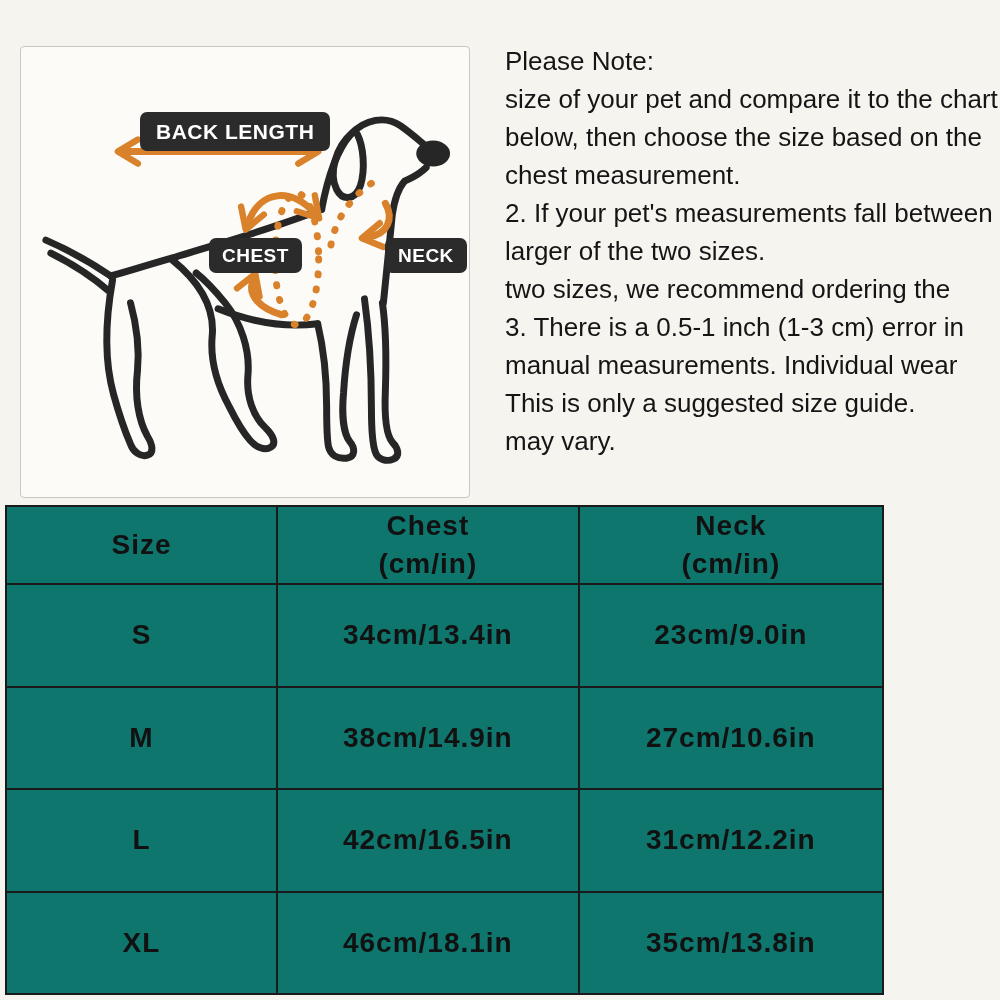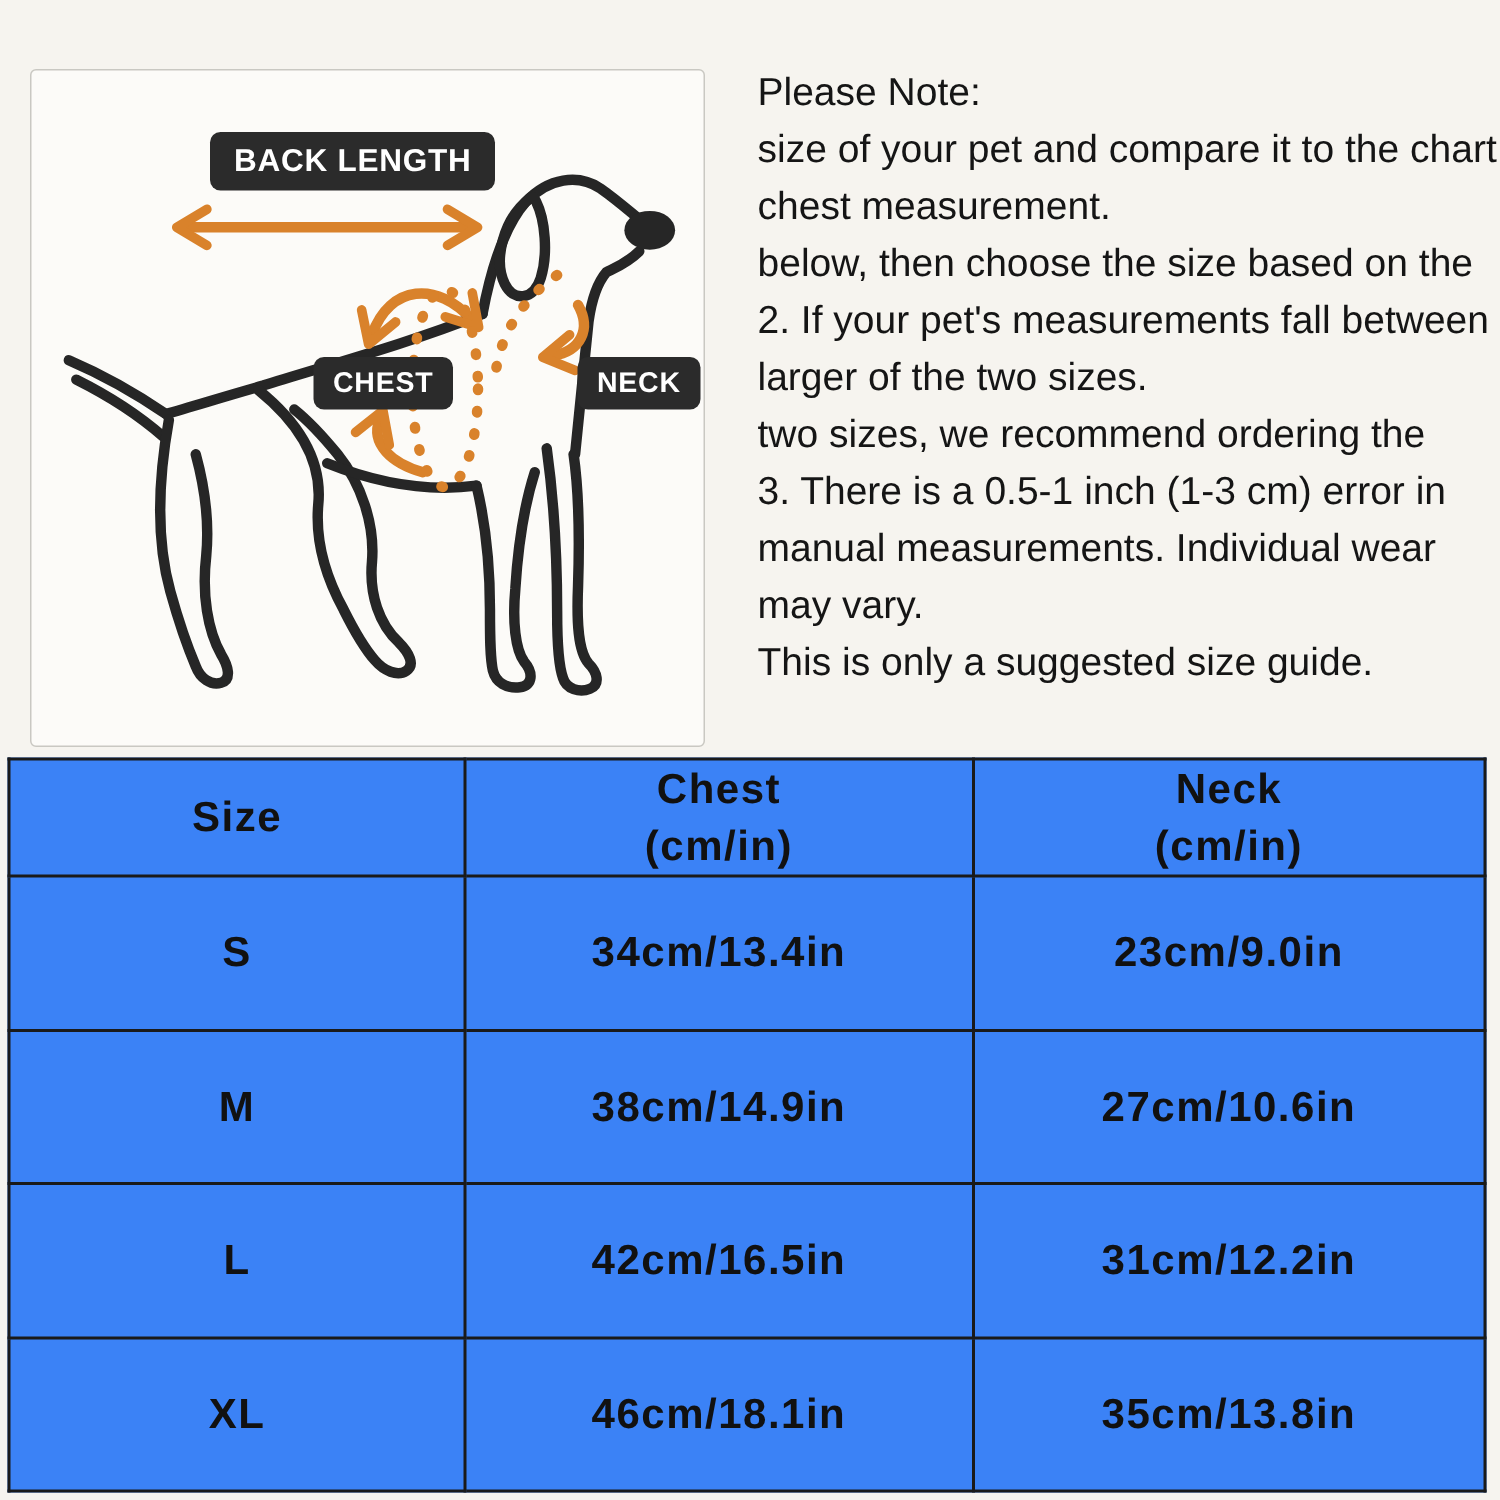--- a/index.html
+++ b/index.html
@@ -27,43 +27,43 @@
     position: absolute;
     background: #2b2b2b;
     color: #fff;
     font-weight: bold;
     border-radius: 7px;
     text-align: center;
     letter-spacing: 0.5px;
     line-height: 1;
     white-space: nowrap;
   }
-  .lbl-back { left: 119px; top: 41px; font-size: 21px; padding: 9px 16px; }
+  .lbl-back { left: 119px; top: 65px; font-size: 21px; padding: 9px 16px; }
   .lbl-chest { left: 188px; top: 191px; font-size: 19px; padding: 8px 13px; }
   .lbl-neck { left: 364px; top: 191px; font-size: 19px; padding: 8px 13px; }
 
   
   .note {
     position: absolute;
     left: 505px; top: 42px;
     width: 492px;
     font-size: 26px;
     line-height: 38px;
     color: #151515;
   }
   .note-line { white-space: nowrap; }
 
   
   .size-table {
     position: absolute;
     left: 5px; top: 505px;
-    width: 986px; height: 490px;
+    width: 879px; height: 490px;
     border-collapse: collapse;
     table-layout: fixed;
-    background: #3b82f6;
+    background: #0f766e;
   }
   .size-table th, .size-table td {
     border: 2px solid #1a1a1a;
     text-align: center;
     vertical-align: middle;
     font-weight: bold;
     color: #111;
   }
   .size-table th {
     height: 78px;
@@ -125,29 +125,29 @@
   </svg>
 
   <div class="measure-label lbl-back">BACK LENGTH</div>
   <div class="measure-label lbl-chest">CHEST</div>
   <div class="measure-label lbl-neck">NECK</div>
 </div>
 
 <div class="note">
   <div class="note-line">Please Note:</div>
   <div class="note-line">size of your pet and compare it to the chart</div>
+  <div class="note-line">below, then choose the size based on the</div>
   <div class="note-line">chest measurement.</div>
-  <div class="note-line">below, then choose the size based on the</div>
   <div class="note-line">2. If your pet's measurements fall between</div>
   <div class="note-line">larger of the two sizes.</div>
   <div class="note-line">two sizes, we recommend ordering the</div>
   <div class="note-line">3. There is a 0.5-1 inch (1-3 cm) error in</div>
   <div class="note-line">manual measurements. Individual wear</div>
+  <div class="note-line">This is only a suggested size guide.</div>
   <div class="note-line">may vary.</div>
-  <div class="note-line">This is only a suggested size guide.</div>
 </div>
 
 <table class="size-table">
   <colgroup>
     <col style="width:30.9%">
       <col style="width:34.4%">
       <col style="width:34.7%">
   </colgroup>
   <thead>
     <tr>

